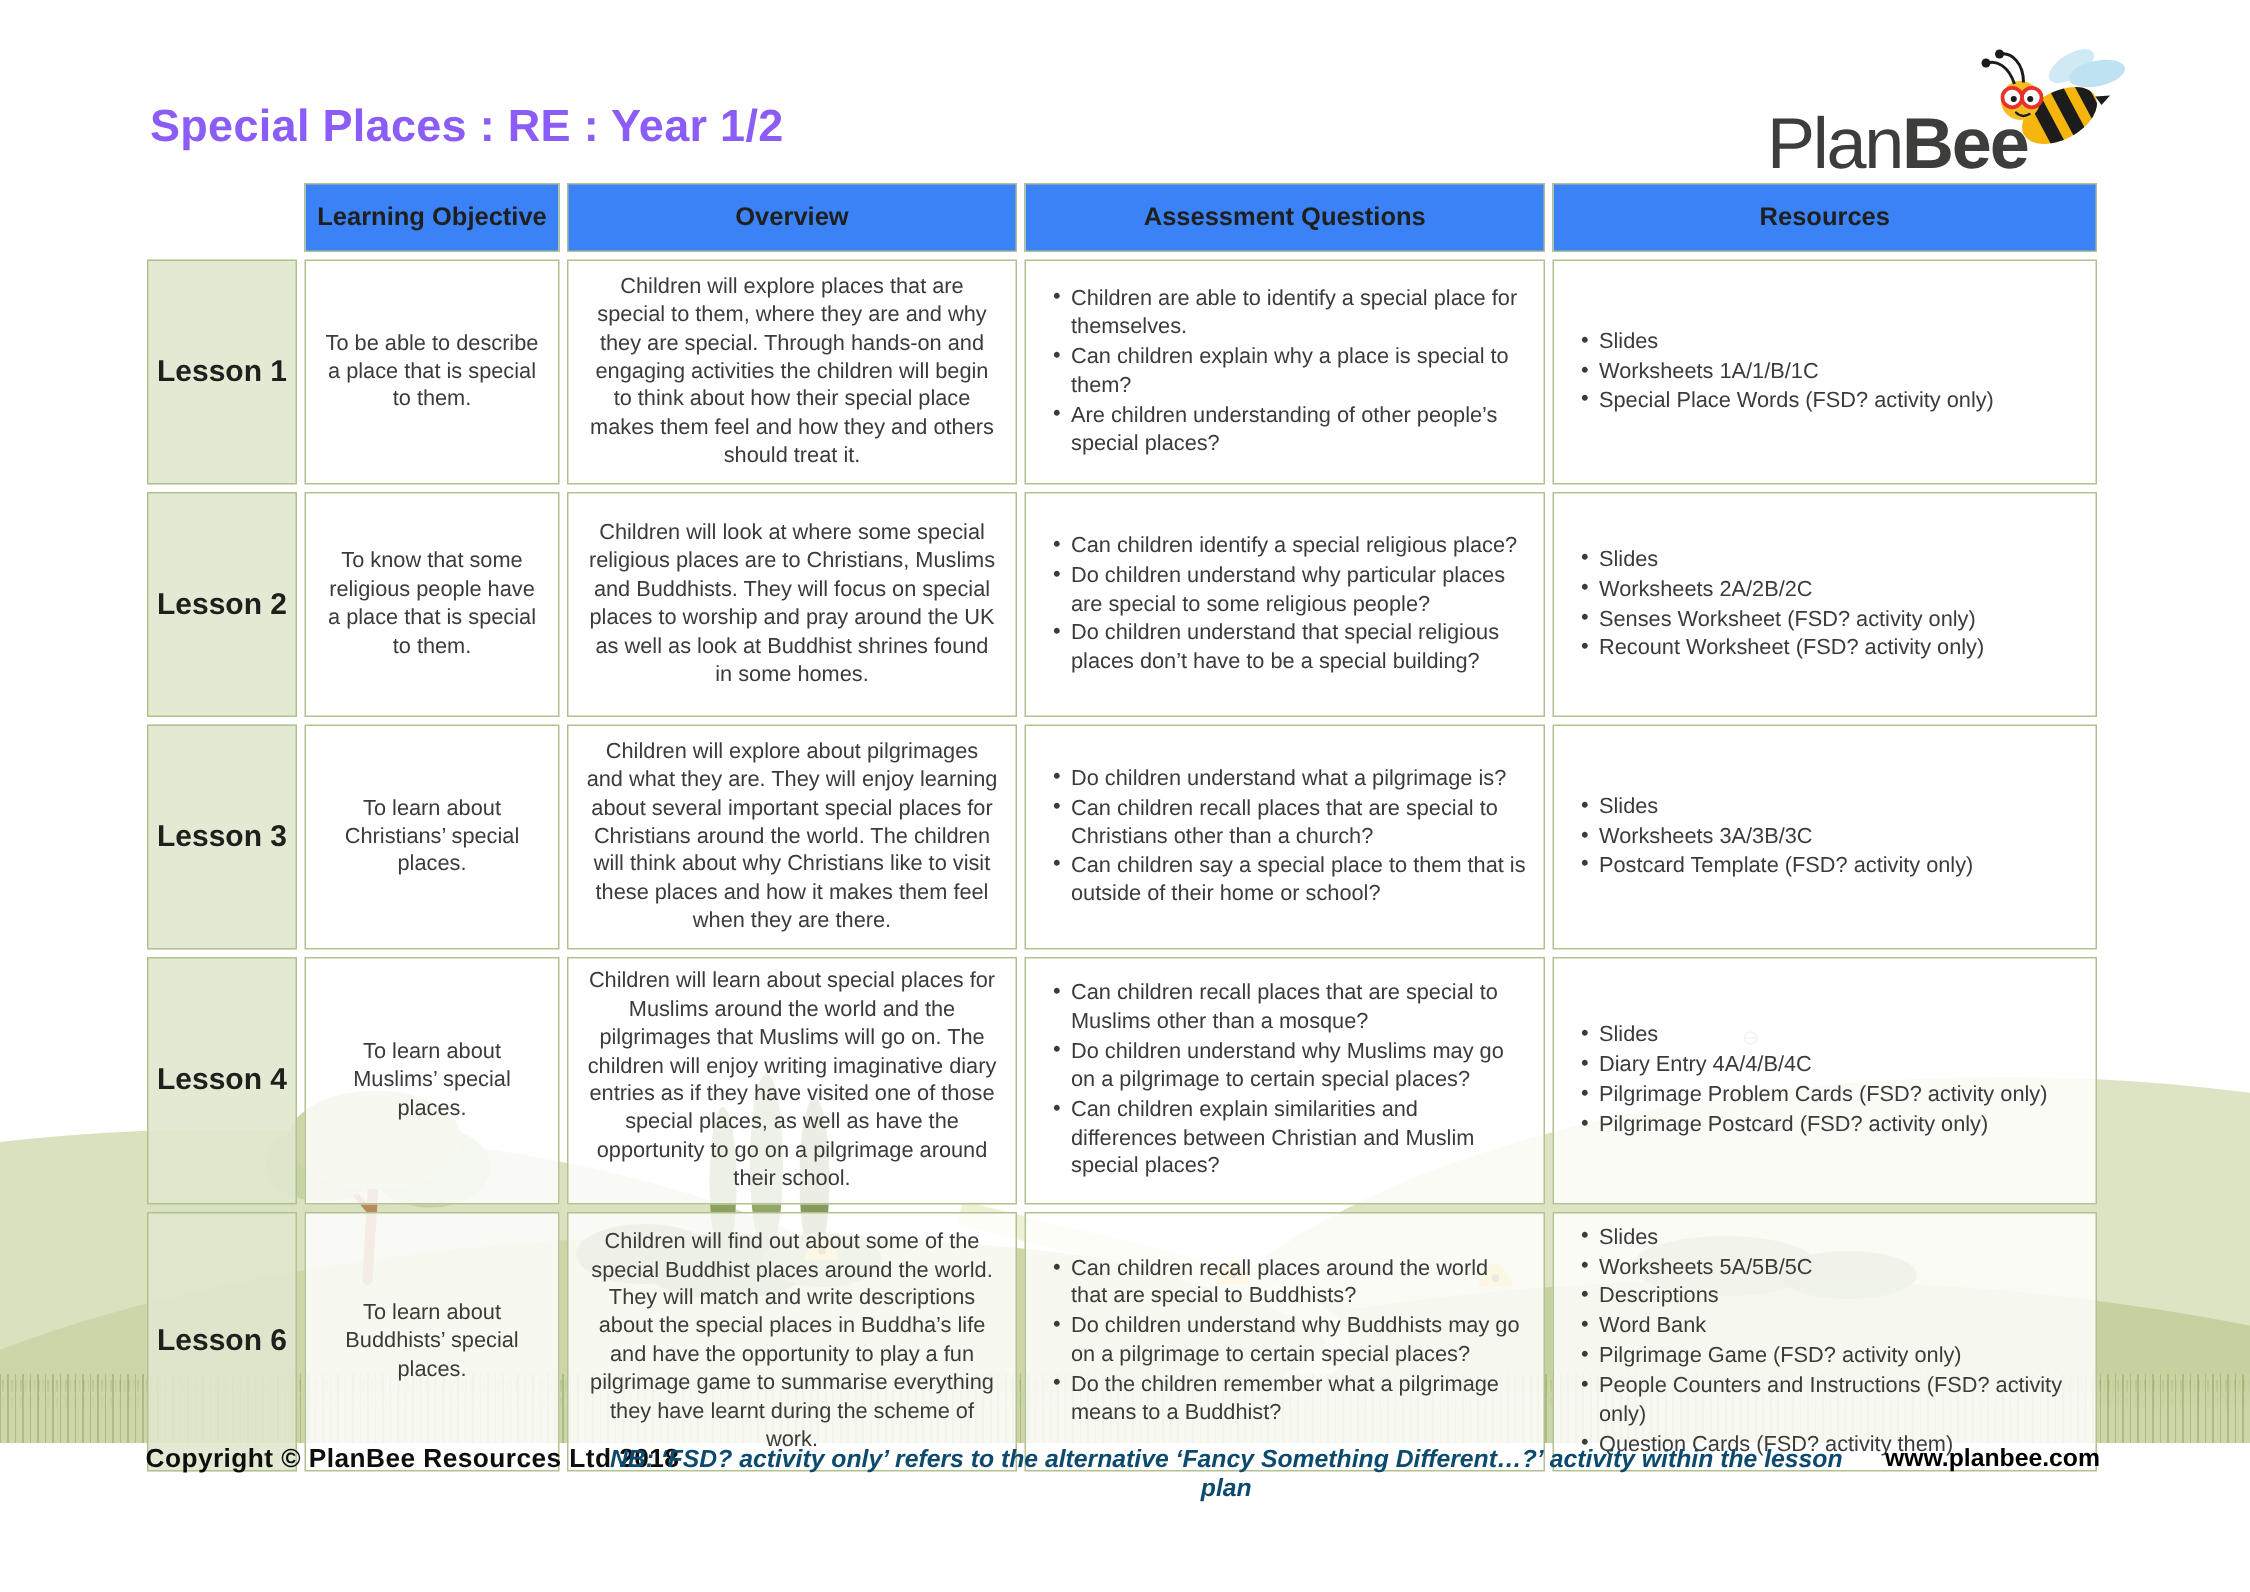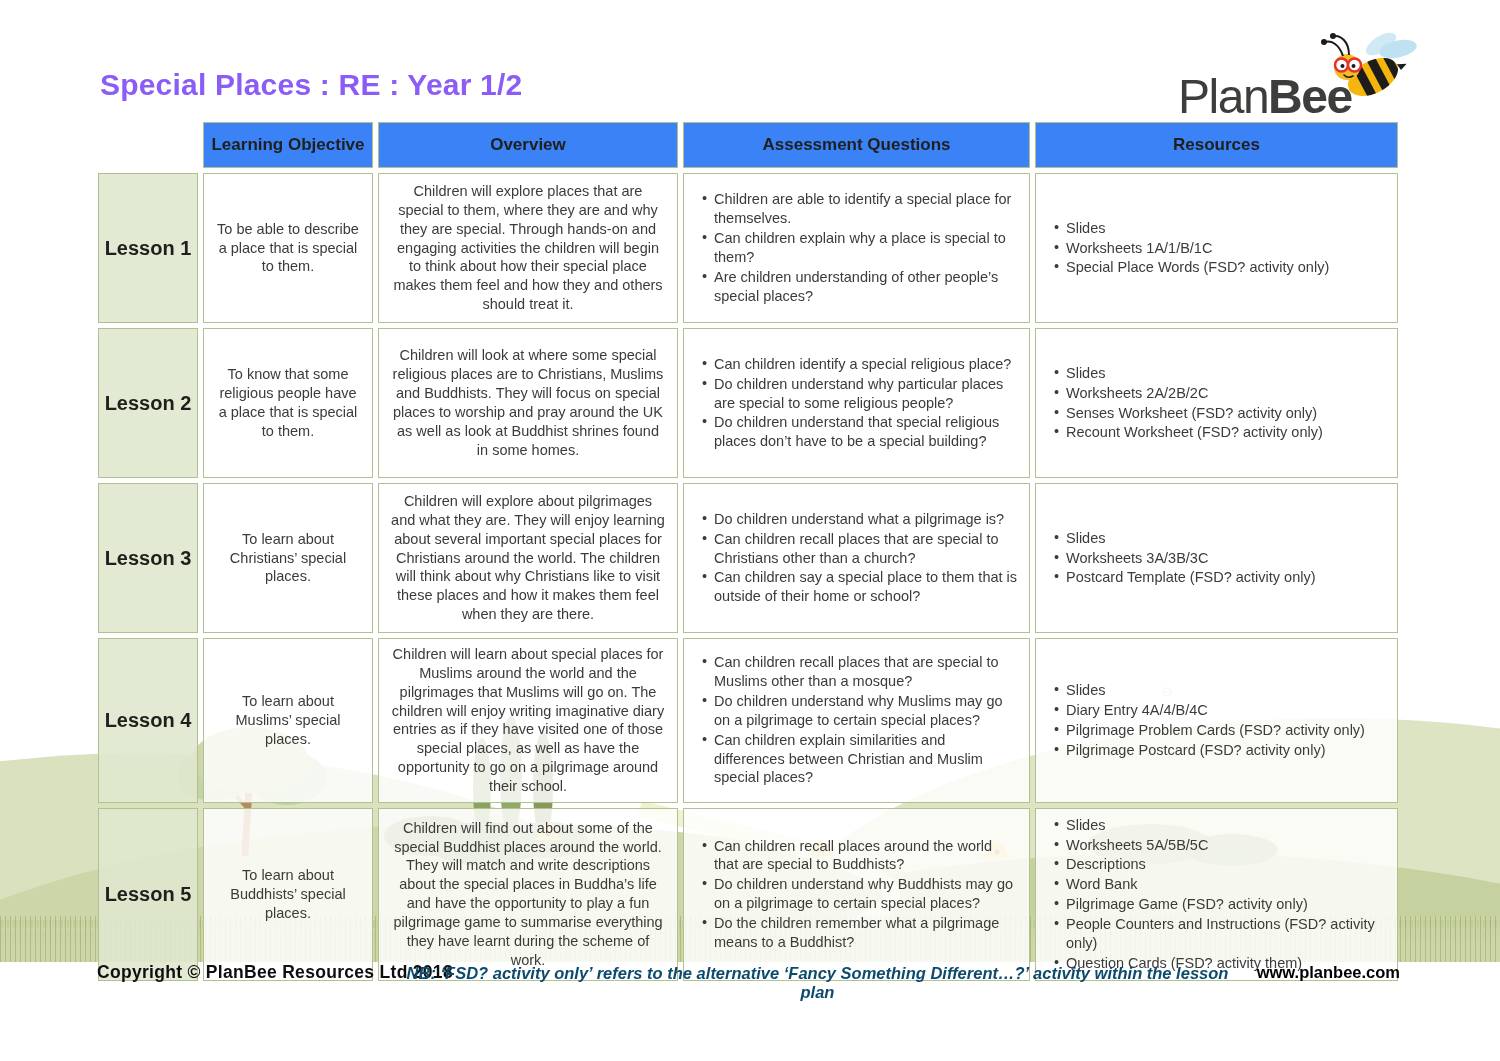--- a/index.html
+++ b/index.html
@@ -268,21 +268,21 @@
       <ul class="bullet-list">
             <li>Slides</li>
             <li>Diary Entry 4A/4/B/4C</li>
             <li>Pilgrimage Problem Cards (FSD? activity only)</li>
             <li>Pilgrimage Postcard (FSD? activity only)</li>
           </ul>
     </td>
   </tr>
 
   <tr class="body-row">
-    <td class="cell-lesson">Lesson 5</td>
+    <td class="cell-lesson">Lesson 6</td>
     <td class="cell-objective">To learn about Buddhists’ special places.</td>
     <td class="cell-overview">Children will find out about some of the special Buddhist places around the world. They will match and write descriptions about the special places in Buddha’s life and have the opportunity to play a fun pilgrimage game to summarise everything they have learnt during the scheme of work.</td>
     <td class="cell-questions">
       <ul class="bullet-list">
             <li>Can children recall places around the world that are special to Buddhists?</li>
             <li>Do children understand why Buddhists may go on a pilgrimage to certain special places?</li>
             <li>Do the children remember what a pilgrimage means to a Buddhist?</li>
           </ul>
     </td>
     <td class="cell-resources">

